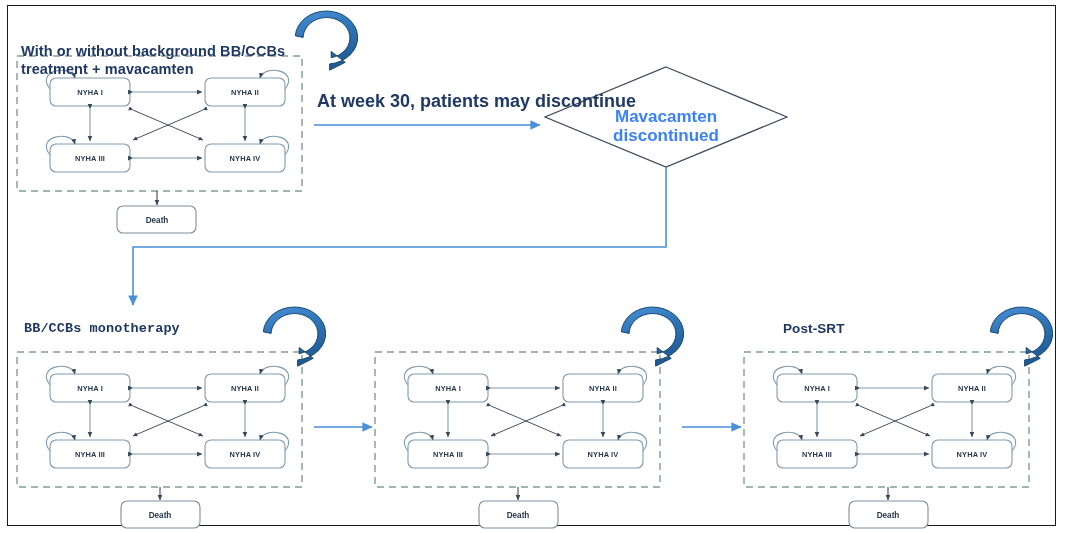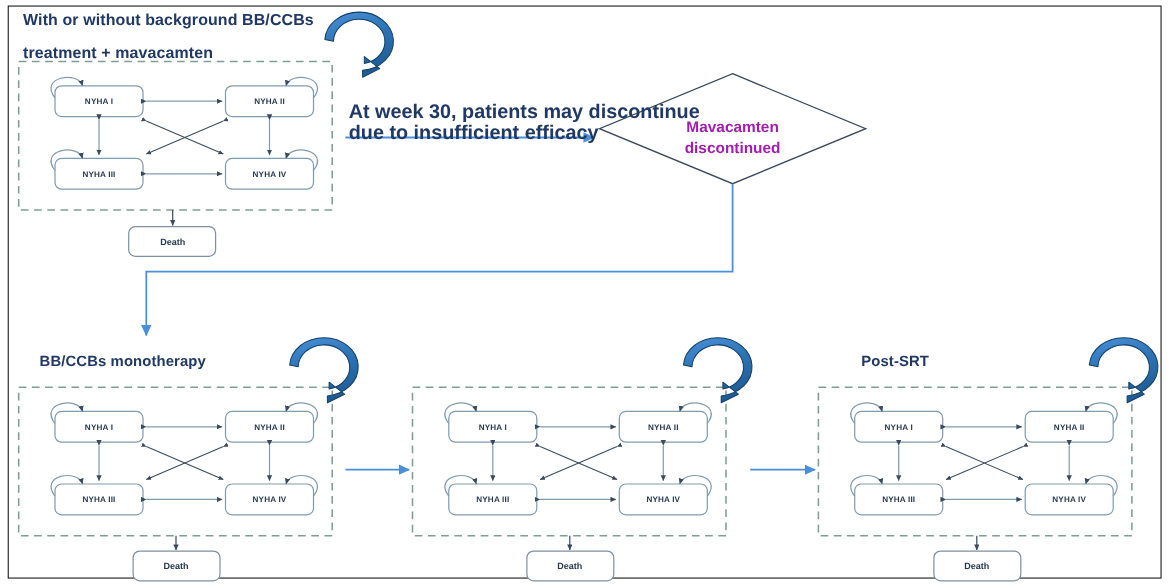--- a/index.html
+++ b/index.html
@@ -23,34 +23,34 @@
     width:1065px;height:533px;
   }
   .hl{
     position:absolute;
     color:#1F3864;
     font-weight:600;
     letter-spacing:.1px;
     white-space:pre;
     line-height:1.28;
   }
-  .hl.big{font-size:14.5px;}
+  .hl.big{font-size:14.5px;margin-top:32px;}
   .hl.mid{font-size:13.5px;}
   .body-txt{
     position:absolute;
     color:#1F3864;
     font-size:18px;
     font-weight:600;
     line-height:1.42;
     white-space:pre;
   }
   .diamond-label{
     position:absolute;
-    color:#a21caf;
-    font-size:14px;
+    color:#3b82f6;
+    font-size:17px;
     font-weight:600;
     text-align:center;
     line-height:1.45;
     white-space:pre;
   }
   .state-lbl{
     position:absolute;
     color:#27384d;
     font-size:7.4px;
     font-weight:600;
@@ -182,29 +182,28 @@
 
     <g>
       <line x1="314" y1="427" x2="372" y2="427" stroke="#4a90d9" stroke-width="1.6" marker-end="url(#ahB)"></line>
     </g>
     <g>
       <line x1="682" y1="427" x2="741" y2="427" stroke="#4a90d9" stroke-width="1.6" marker-end="url(#ahB)"></line>
     </g>
   </svg>
 
   <div class="hl big" style="left:21px;top:10px;">With or without background BB/CCBs</div>
-  <div class="hl big" style="left:21px;top:40px;">treatment + mavacamten</div>
+  <div class="hl big" style="left:21px;top:28px;">treatment + mavacamten</div>
 
   <div class="body-txt" style="left:317px;top:89px;">At week 30, patients may discontinue</div>
-  <div class="body-txt" style="left:317px;top:108px;">due to insufficient efficacy</div>
 
   <div class="diamond-label" style="left:596px;top:105px;width:140px;">Mavacamten</div>
   <div class="diamond-label" style="left:596px;top:124px;width:140px;">discontinued</div>
 
-  <div class="hl mid" style="left:36px;top:320px;">BB/CCBs monotherapy</div>
+  <div class="hl mid" style="left:24px;top:320px;font-family:Liberation Mono, monospace;">BB/CCBs monotherapy</div>
   <div class="hl mid" style="left:760px;top:320px;margin-left:23px;">Post-SRT</div>
 
   <div class="state-lbl" style="left:90px;top:92px;">NYHA I</div>
   <div class="state-lbl" style="left:245px;top:92px;">NYHA II</div>
   <div class="state-lbl" style="left:90px;top:158px;">NYHA III</div>
   <div class="state-lbl" style="left:245px;top:158px;">NYHA IV</div>
   <div class="death-lbl" style="left:157px;top:220px;">Death</div>
 
   <div class="state-lbl" style="left:90px;top:388px;">NYHA I</div>
   <div class="state-lbl" style="left:245px;top:388px;">NYHA II</div>

